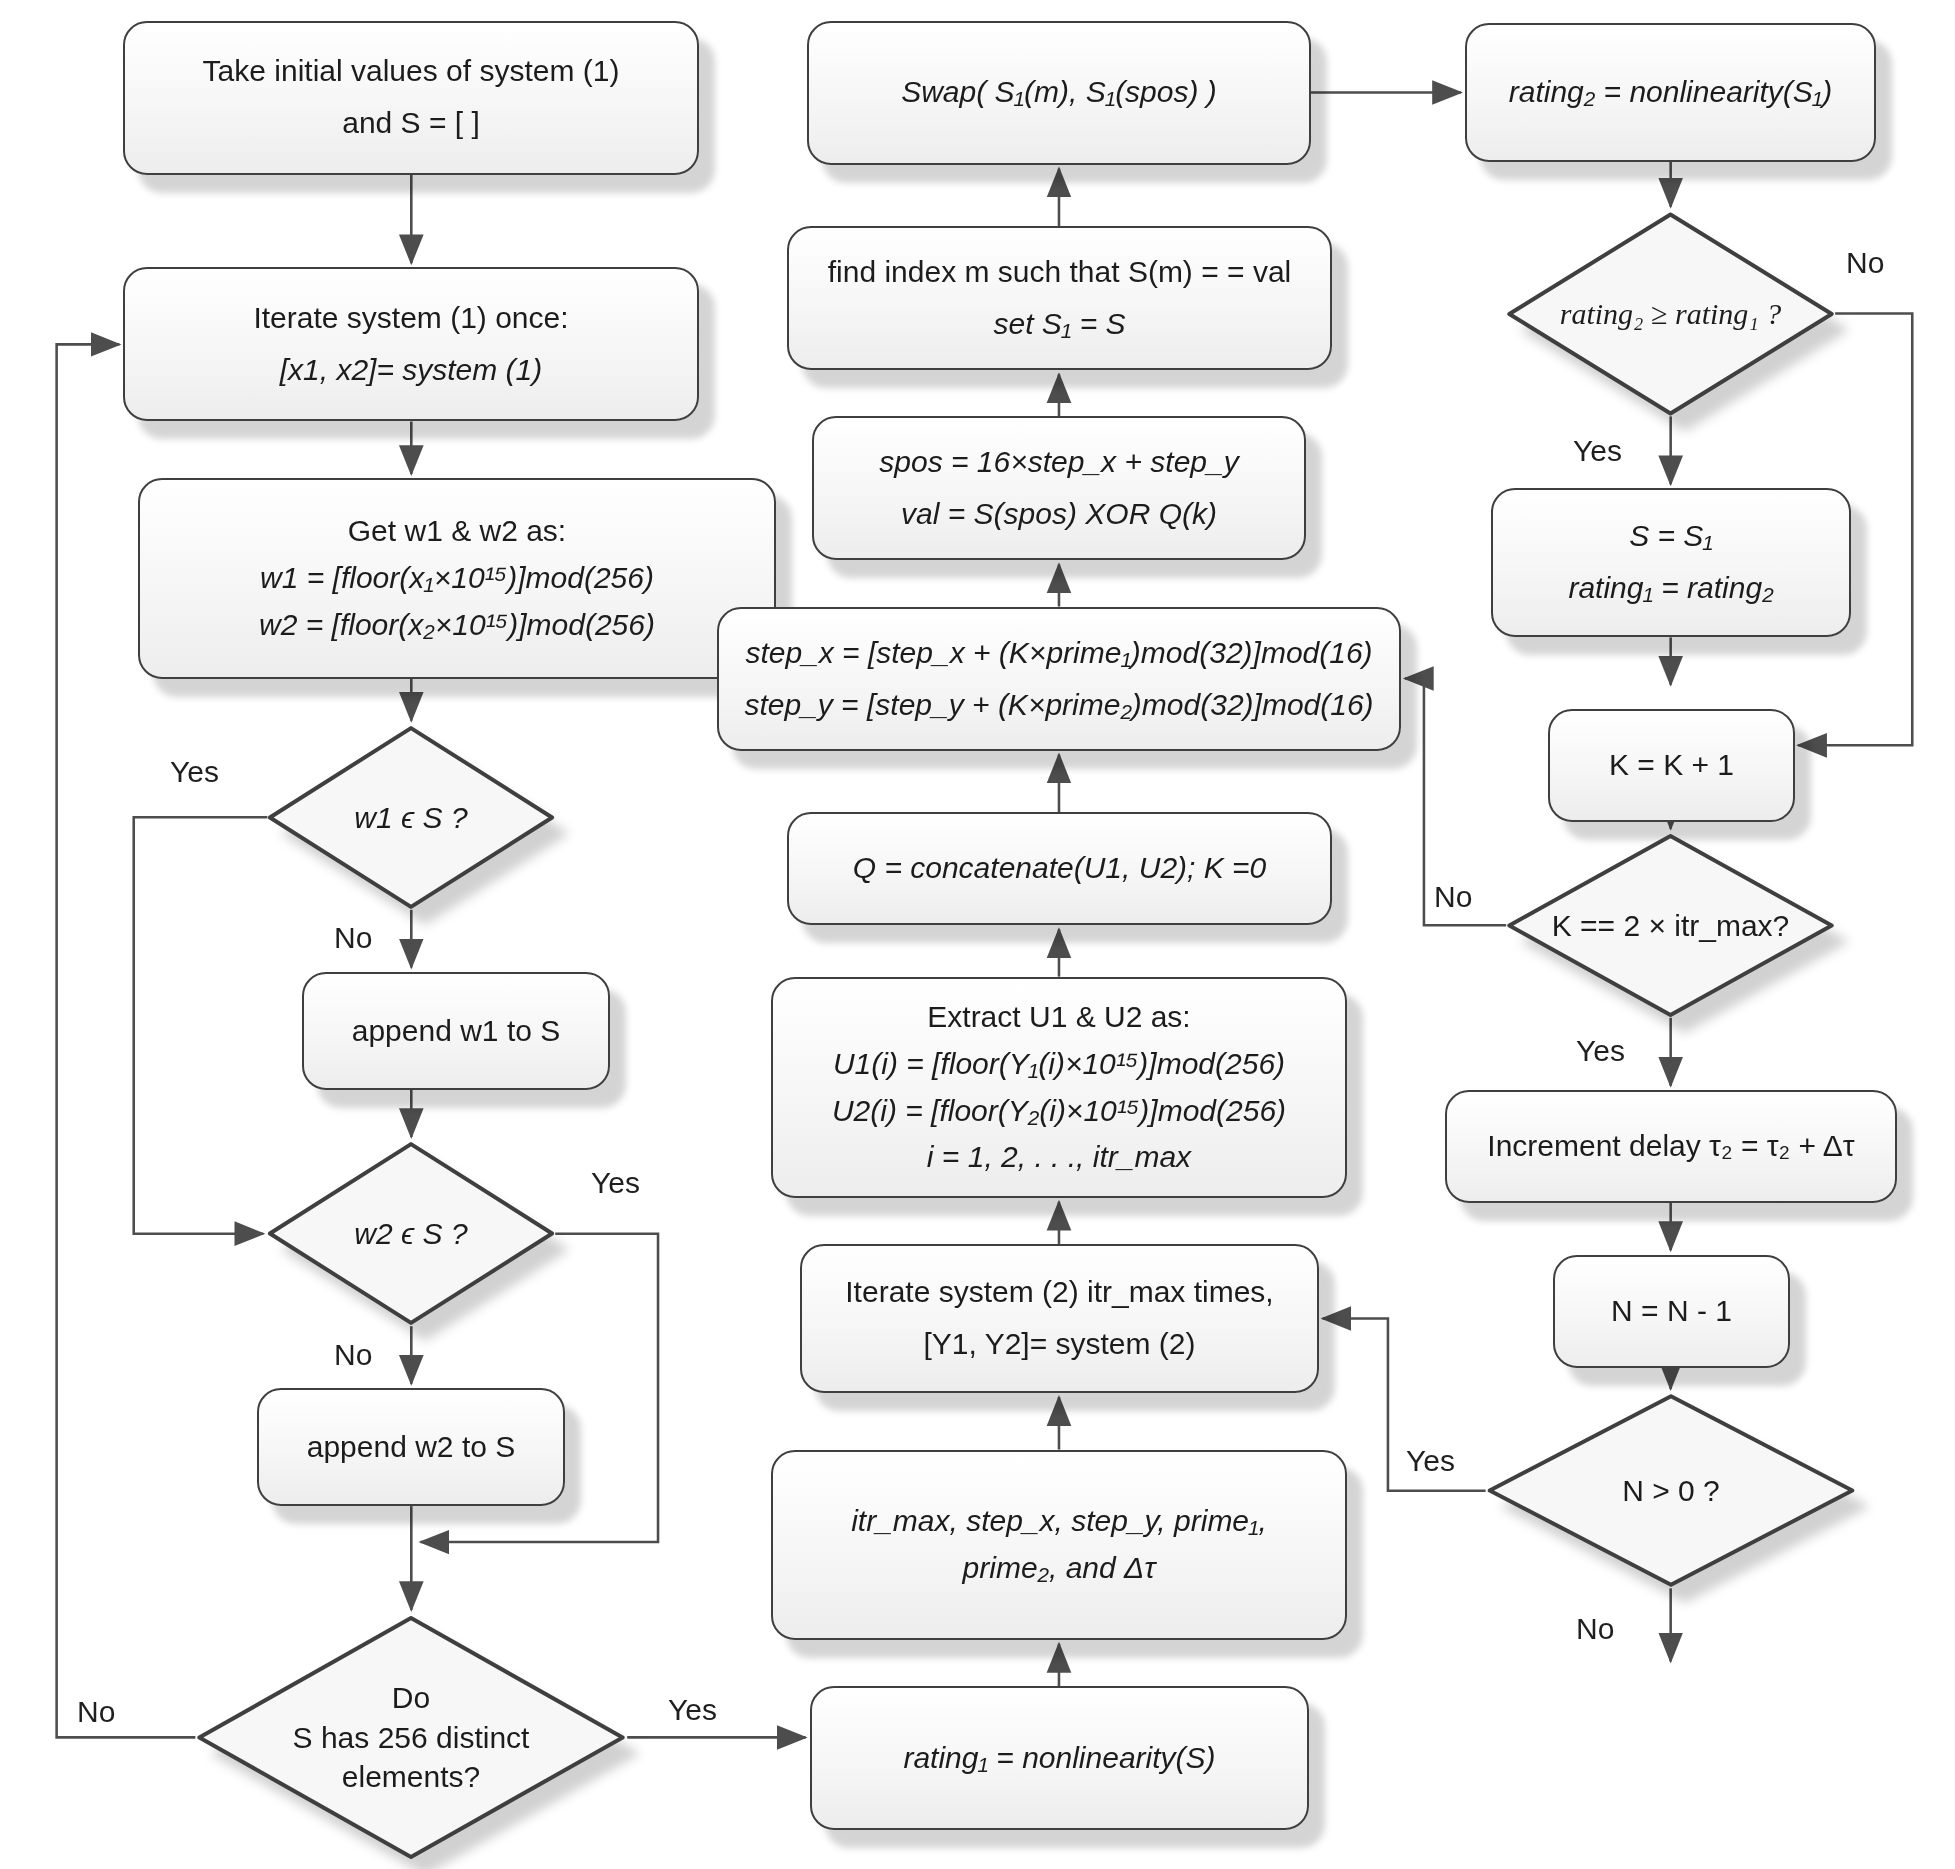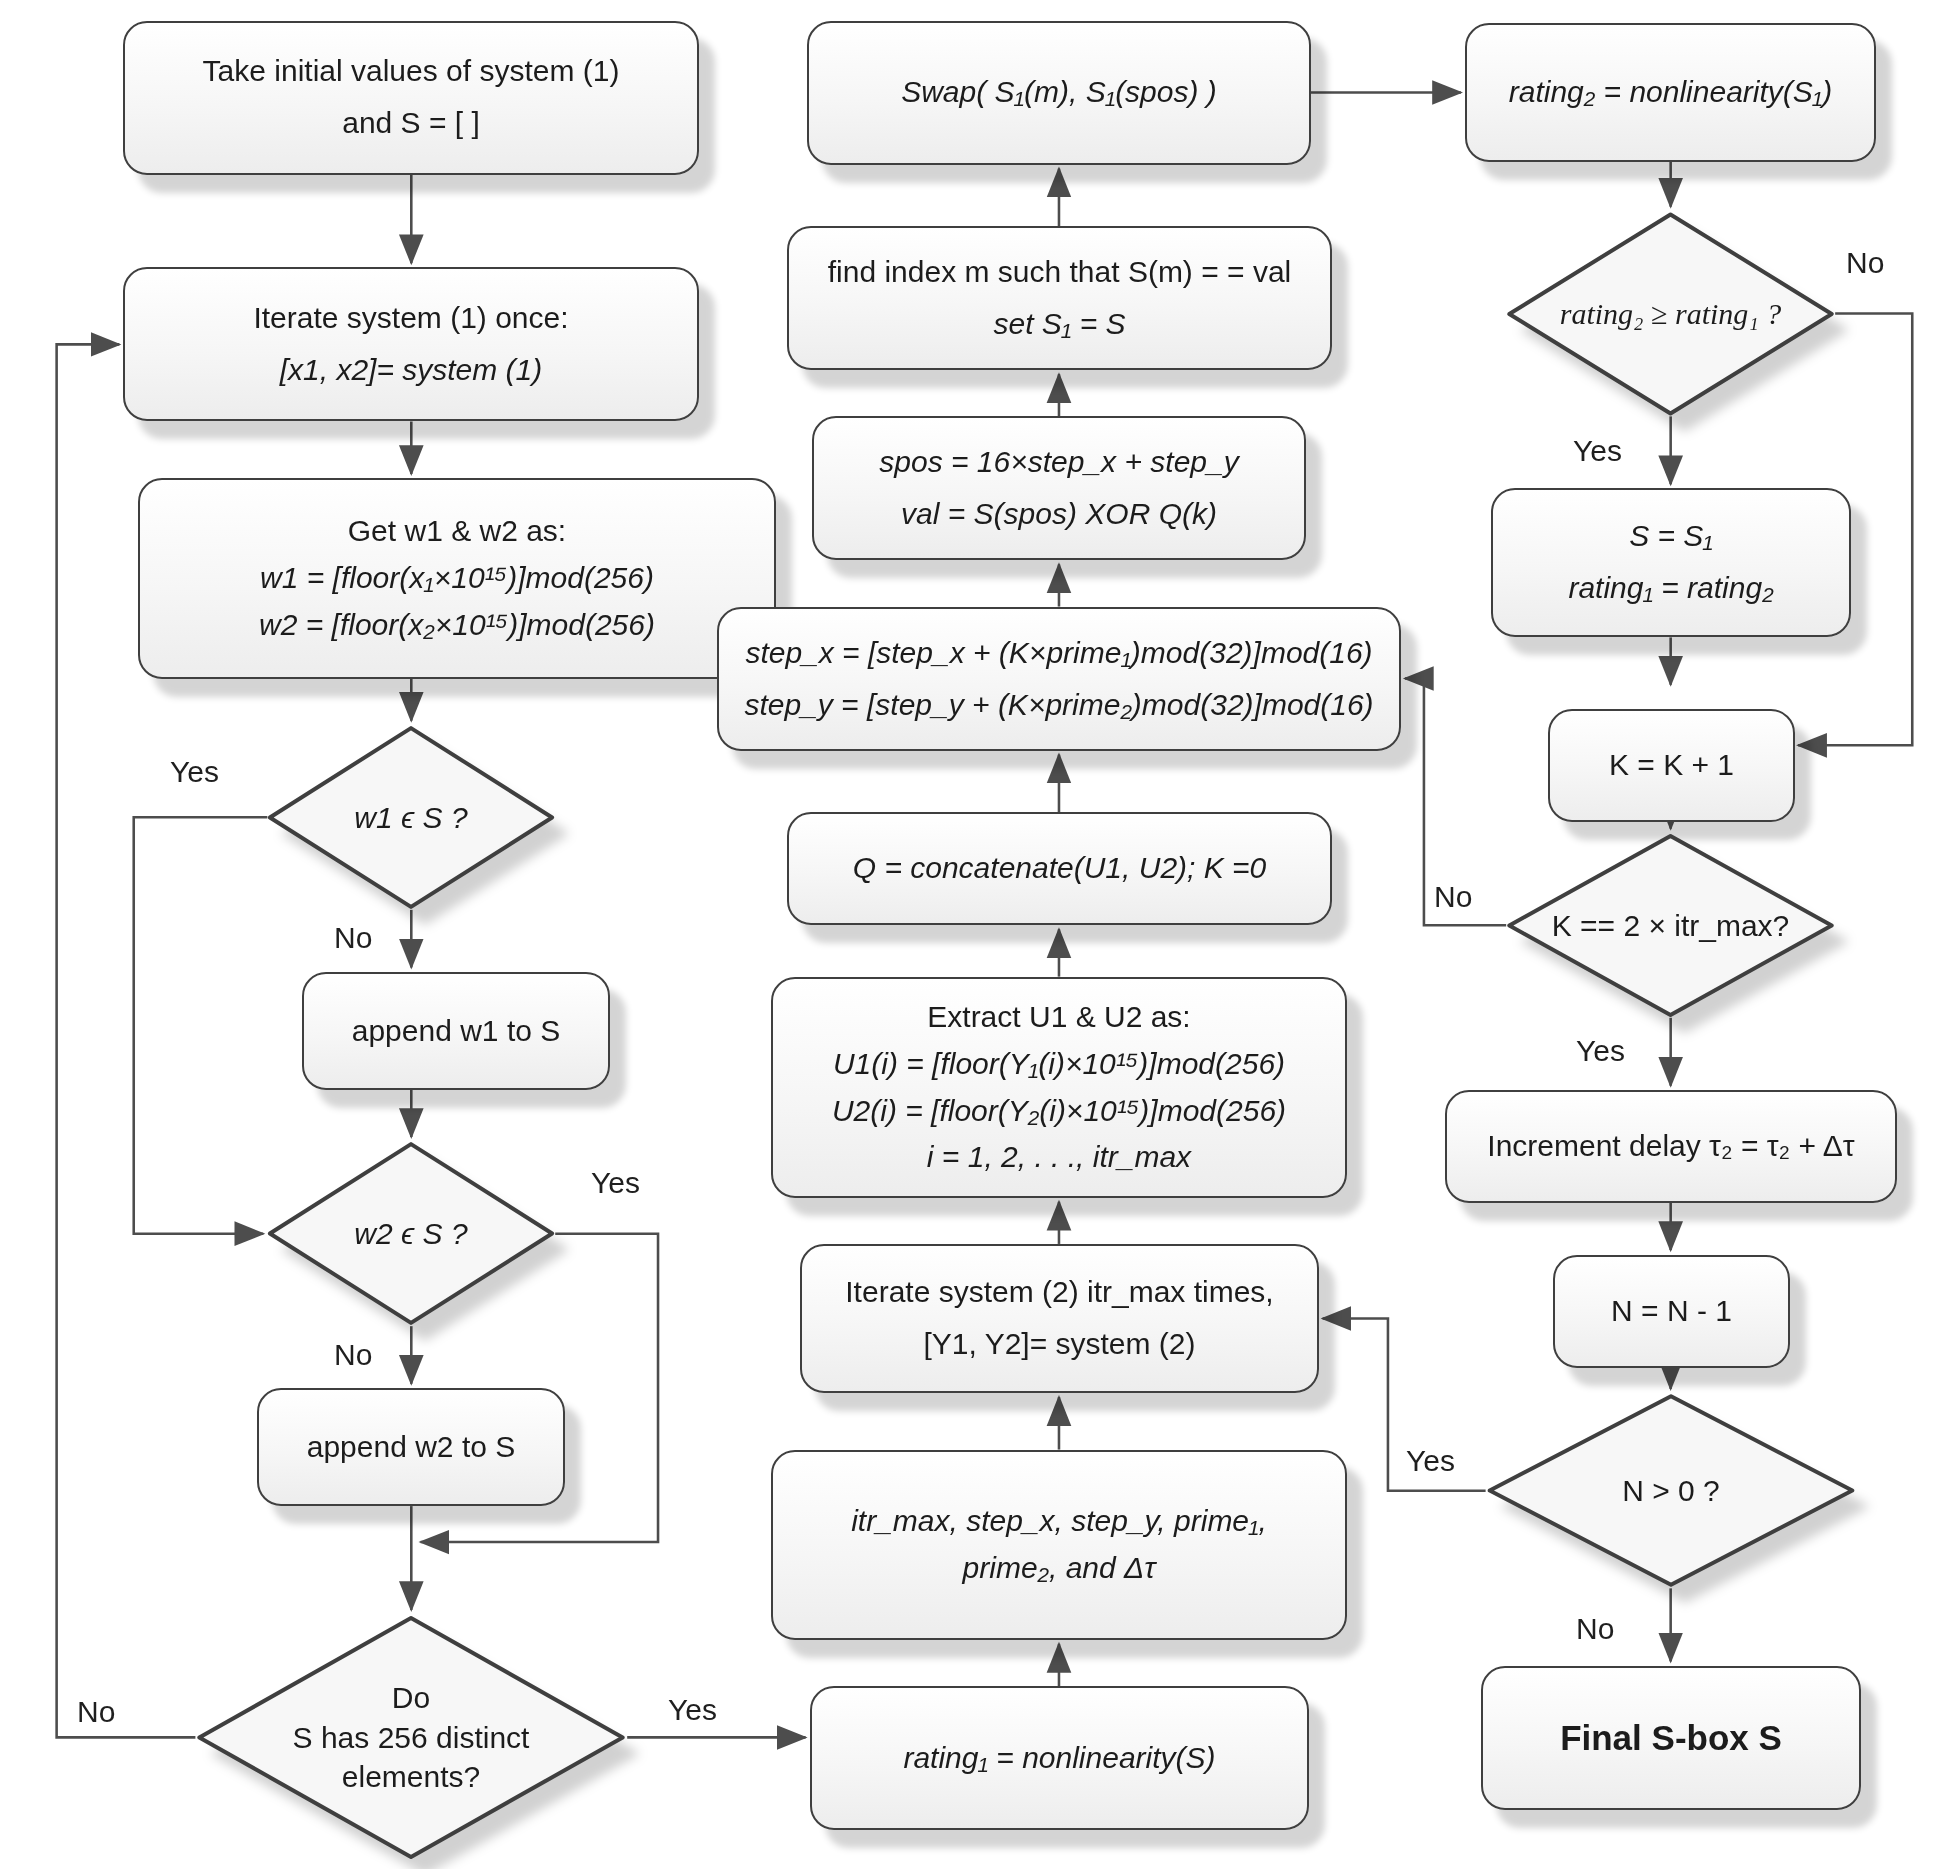--- a/index.html
+++ b/index.html
@@ -210,23 +210,20 @@
 
   <div class="dwrap" style="left:1486px;top:1393px;width:370px;height:195px;">
     <svg class="dshape" viewBox="0 0 100 60" preserveAspectRatio="none">
         <polygon points="50,1 99,30 50,59 1,30"></polygon>
       </svg>
     <div class="dlab">
         <div class="ln">N &gt; 0 ?</div>
       </div>
   </div>
 
-  <div class="pbox final" style="left:1481px;top:1666px;width:380px;height:144px;">
-    <div class="ln">Final S-box S</div>
-  </div>
 
   <div class="elabel" style="left:170px;top:755px;">Yes</div>
   <div class="elabel" style="left:334px;top:921px;">No</div>
   <div class="elabel" style="left:591px;top:1166px;">Yes</div>
   <div class="elabel" style="left:334px;top:1338px;">No</div>
   <div class="elabel" style="left:77px;top:1695px;">No</div>
   <div class="elabel" style="left:668px;top:1693px;">Yes</div>
   <div class="elabel" style="left:1573px;top:434px;">Yes</div>
   <div class="elabel" style="left:1846px;top:246px;">No</div>
   <div class="elabel" style="left:1434px;top:880px;">No</div>

